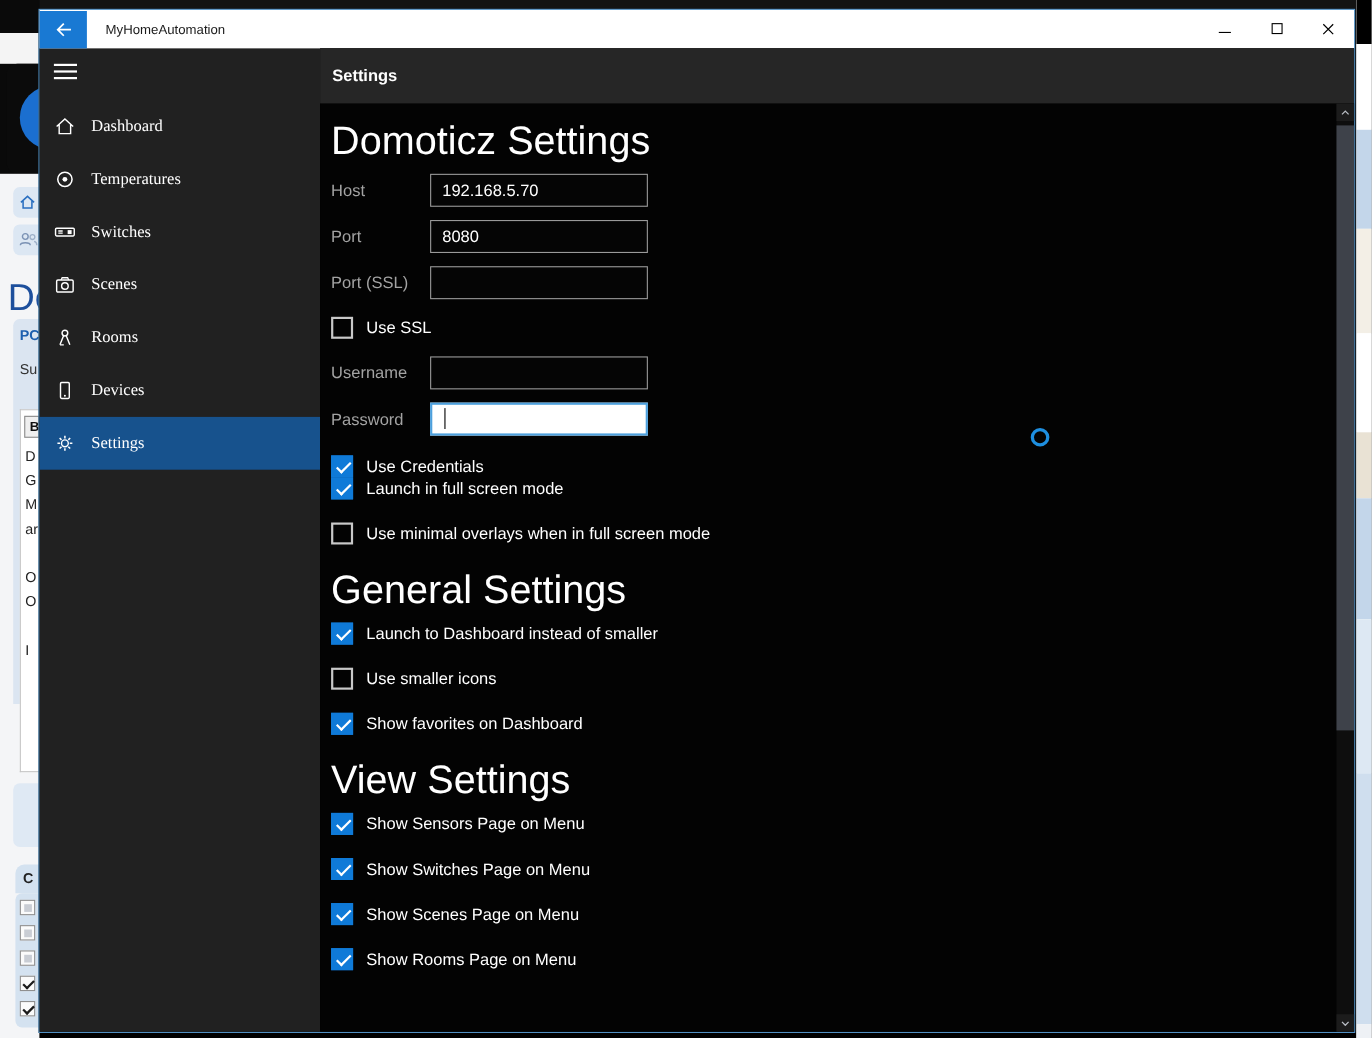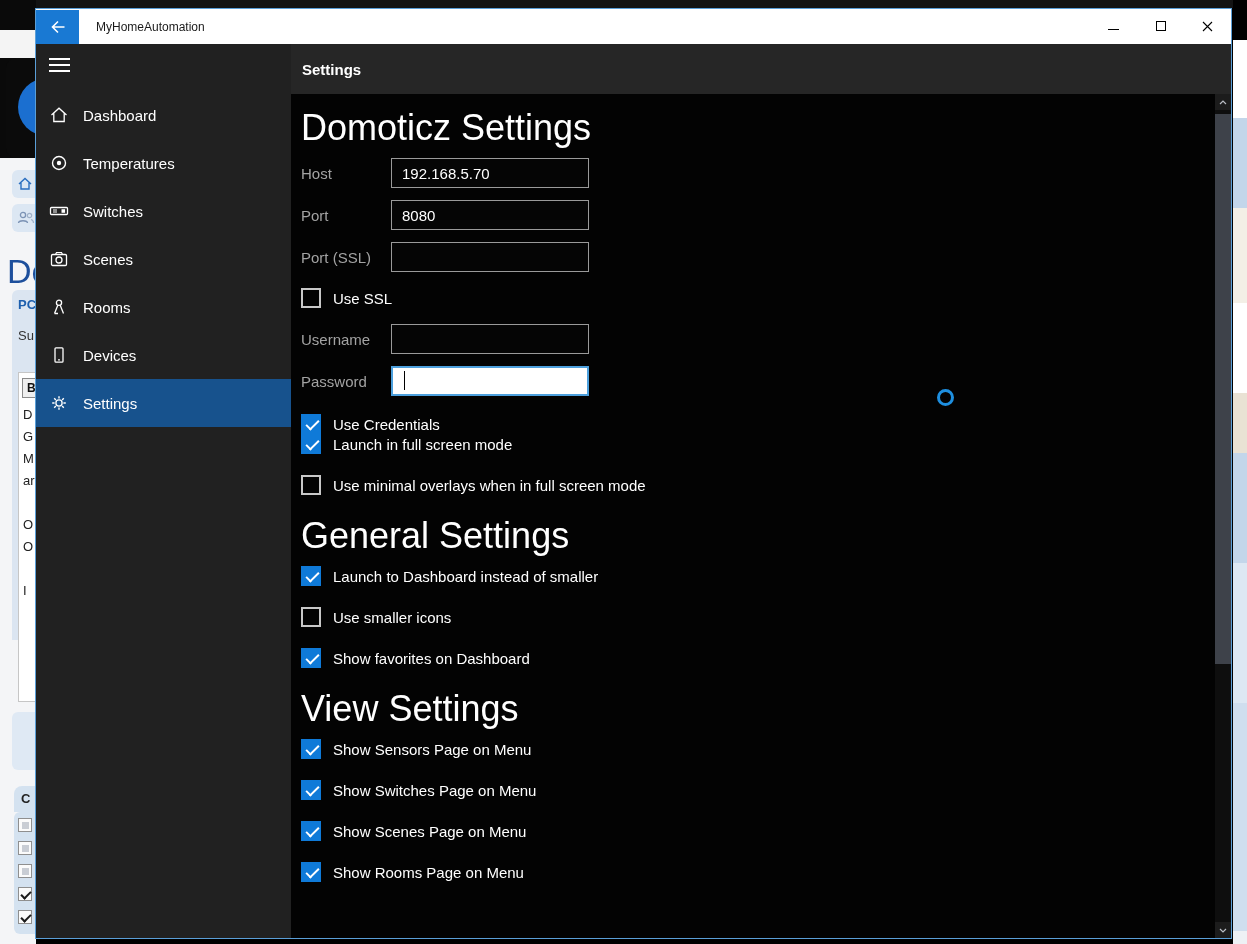--- a/index.html
+++ b/index.html
@@ -36,21 +36,21 @@
     border:1px solid #5a9fd8; background:#000; }
   .titlebar { height:35px; background:#fff; display:flex; align-items:center; position:relative; }
   .backbtn { width:43px; height:34px; background:#1979d3; display:flex; align-items:center; justify-content:center; cursor:pointer; }
   .apptitle { margin-left:17px; font-size:12px; color:#1a1a1a; }
   .wincontrols { position:absolute; right:0; top:0; height:34px; display:flex; }
   .winbtn { width:47px; height:34px; display:flex; align-items:center; justify-content:center; }
   .min-glyph { width:11px; height:1px; background:#000; margin-top:6px; }
   .max-glyph { width:10px; height:10px; border:1px solid #000; }
 
   .appbody { display:flex; height:894px; }
-  .sidebar { width:255px; background:#212121; flex:none; }
+  .sidebar { width:255px; background:#212121; flex:none;font-family:Liberation Serif, serif; }
   .hamburger { padding:14px 0 0 13px; height:47px; cursor:pointer; }
   .hamburger .bar { width:21px; height:2px; background:#fff; margin-bottom:4px; }
   .navitem { display:flex; align-items:center; height:48px; padding-left:13px; color:#fff; font-size:15px; cursor:pointer; }
   .navitem.selected { background:#17528d; }
   .navlabel { margin-left:14px; }
   .icon20 { width:20px; height:20px; flex:none; }
 
   .main { flex:1; position:relative; background:#030303; display:flex; flex-direction:column; }
   .pageheader { height:50px; background:#262626; display:flex; align-items:center; padding-left:11px; }
   .pageheader span { color:#fff; font-size:15px; font-weight:bold; }

